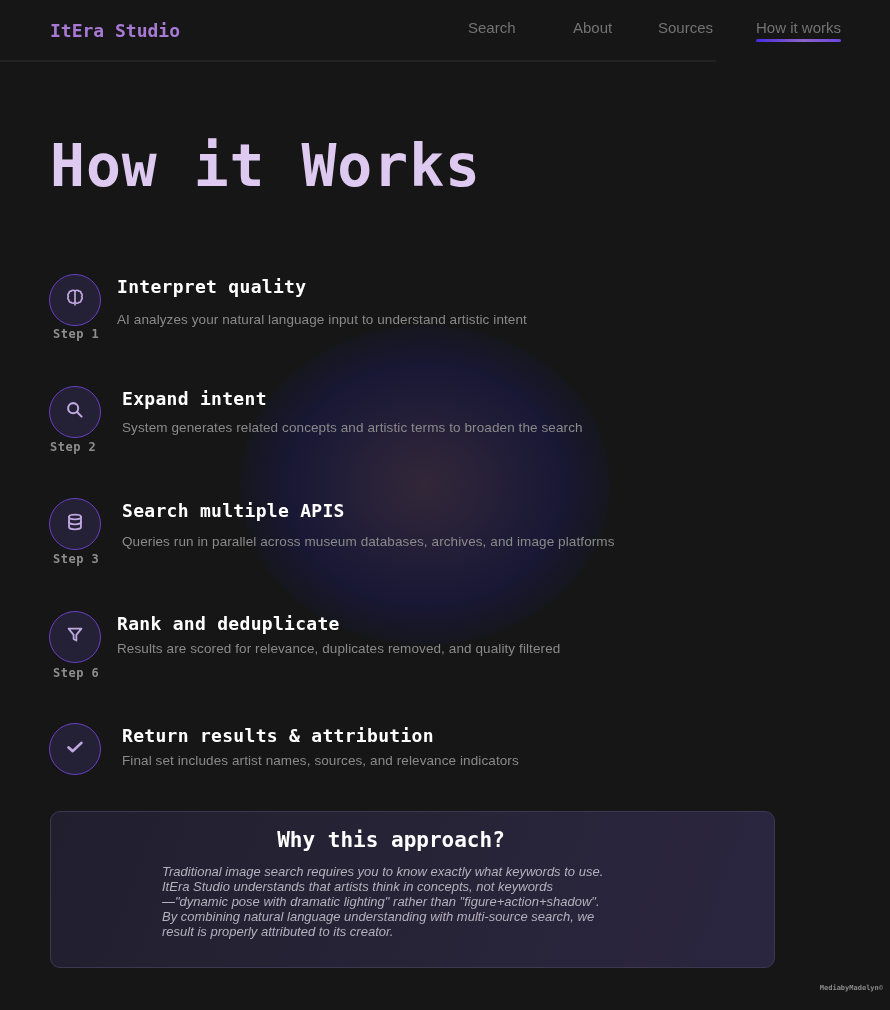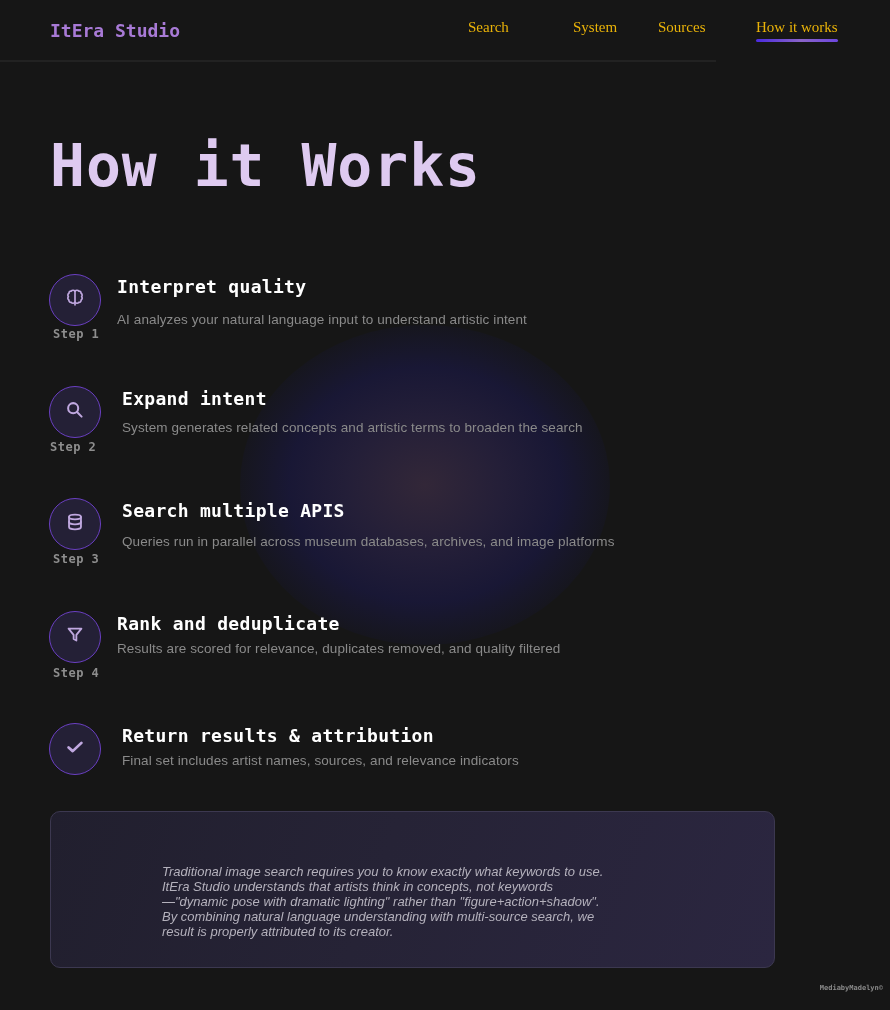--- a/index.html
+++ b/index.html
@@ -18,21 +18,21 @@
     border-bottom: 2px solid #222222; z-index: 2;
   }
   .brand {
     position: absolute; left: 50px; top: 20px;
     font-family: "DejaVu Sans Mono", monospace; font-weight: bold; font-size: 18px;
     color: #a87ad6; letter-spacing: 0px; text-decoration: none;
   }
   nav.main-nav { position: absolute; top: 19px; left: 0; width: 890px; height: 28px; }
   .nav-link {
     position: absolute; top: 0;
-    font-family: Liberation Serif, serif; font-size: 15px; color: #eab308;
+    font-family: Liberation Sans, sans-serif; font-size: 15px; color: #737373;
     cursor: pointer; white-space: nowrap;
   }
   .nav-link.active::after {
     content: ""; position: absolute; left: 0; right: 0; bottom: -6px; height: 3px;
     border-radius: 2px; background: linear-gradient(90deg, #4a2ae0 0%, #8a64c8 55%, #6c46e0 100%);
   }
 
   .page-title {
     position: absolute; left: 50px; top: 133px; z-index: 2;
     font-family: "DejaVu Sans Mono", monospace; font-weight: bold; font-size: 58px;
@@ -81,21 +81,21 @@
 </style>
 </head>
 <body>
 
 <div class="glow"></div>
 
 <header class="topbar">
   <a class="brand">ItEra Studio</a>
   <nav class="main-nav">
     <a class="nav-link" style="left:468px;">Search</a>
-    <a class="nav-link" style="left:573px;">System</a>
+    <a class="nav-link" style="left:573px;">About</a>
     <a class="nav-link" style="left:658px;">Sources</a>
     <a class="nav-link active" style="left:756px;">How it works</a>
   </nav>
 </header>
 
 <h1 class="page-title">How it Works</h1>
 
 <div class="step" style="top:274px;">
   <div class="step-circle" style="top:0;">
     <span>
@@ -141,38 +141,39 @@
 </div>
 
 <div class="step" style="top:611px;">
   <div class="step-circle" style="top:0;">
     <span>
       <svg viewBox="0 0 24 24" fill="none" stroke="#c0a8e0" stroke-width="2" stroke-linejoin="round">
         <path d="M5 5h14l-5.5 6.8V18l-3-1.6v-4.6z"></path>
       </svg>
     </span>
   </div>
-  <div class="step-label" style="left:53px; top:55px;">Step 4</div>
+  <div class="step-label" style="left:53px; top:55px;">Step 6</div>
   <div class="step-title" style="left:117px; top:2px;">Rank and deduplicate</div>
   <div class="step-desc" style="left:117px; top:30px;">Results are scored for relevance, duplicates removed, and quality filtered</div>
 </div>
 
 <div class="step" style="top:723px;">
   <div class="step-circle" style="top:0;">
     <span>
       <svg viewBox="0 0 24 24" fill="none" stroke="#c0a8e0" stroke-width="3" stroke-linecap="round" stroke-linejoin="round">
         <path d="M5 12.5l4.5 4L19 7.5"></path>
       </svg>
     </span>
   </div>
   <div class="step-title" style="left:122px; top:2px;">Return results &amp; attribution</div>
   <div class="step-desc" style="left:122px; top:30px;">Final set includes artist names, sources, and relevance indicators</div>
 </div>
 
 <section class="why-card">
+  <h2 class="why-title">Why this approach?</h2>
   <p class="why-body">
     <span>Traditional image search requires you to know exactly what keywords to use.</span>
     <span>ItEra Studio understands that artists think in concepts, not keywords</span>
     <span>—"dynamic pose with dramatic lighting" rather than "figure+action+shadow".</span>
     <span>By combining natural language understanding with multi-source search, we</span>
     <span>result is properly attributed to its creator.</span>
   </p>
 </section>
 
 <div class="footer-credit">MediabyMadelyn©</div>

